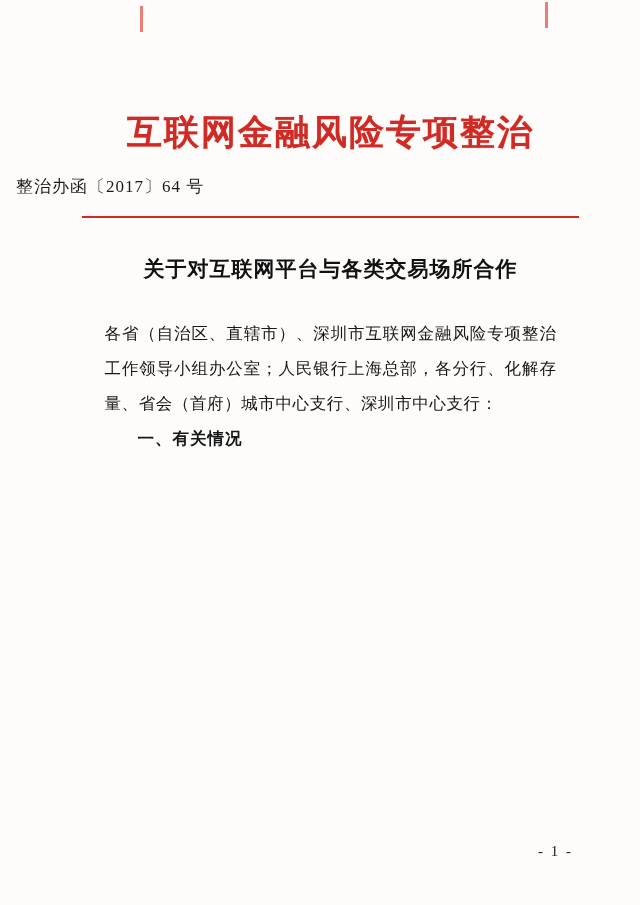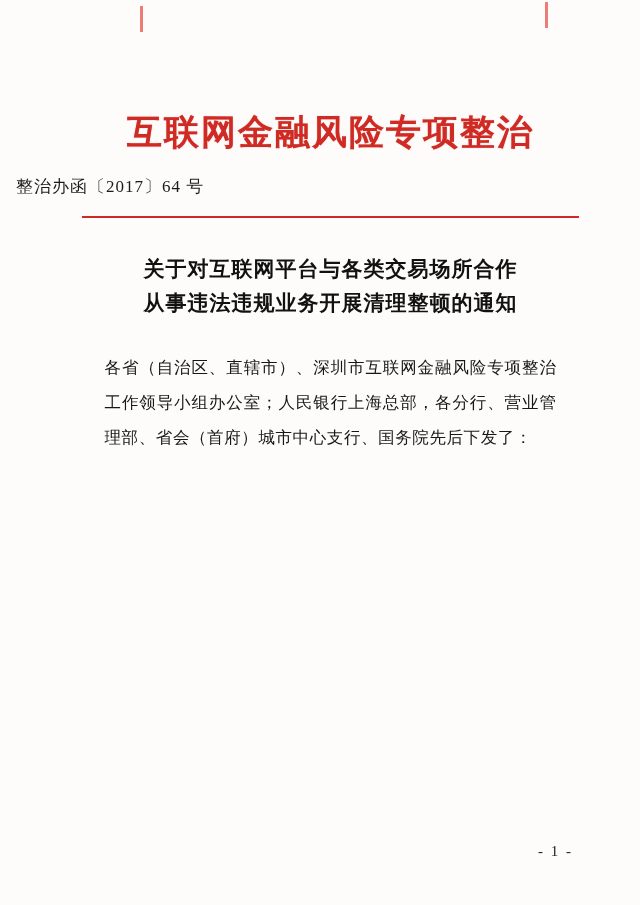--- a/index.html
+++ b/index.html
@@ -127,23 +127,23 @@
     <div class="masthead">
       <div class="line">互联网金融风险专项整治</div>
     </div>
 
     <div class="doc-number">整治办函〔2017〕64 号</div>
 
     <div class="red-rule"></div>
 
     <div class="doc-title">
       <div>关于对互联网平台与各类交易场所合作</div>
-      <div>从事违法违规业务开展清理整顿的通知</div>
     </div>
 
     <div class="content">
-      <p>各省（自治区、直辖市）、深圳市互联网金融风险专项整治工作领导小组办公室；人民银行上海总部，各分行、营业管理部、省会（首府）城市中心支行、国务院先后下发了：</p>
+      <p>各省（自治区、直辖市）、深圳市互联网金融风险专项整治工作领导小组办公室；人民银行上海总部，各分行、化解存量、省会（首府）城市中心支行、深圳市中心支行：</p>
+      <p class="section-head">一、有关情况</p>
     </div>
 
     <div class="page-number">- 1 -</div>
 
   </div>
 </div>
 
 </body></html>

